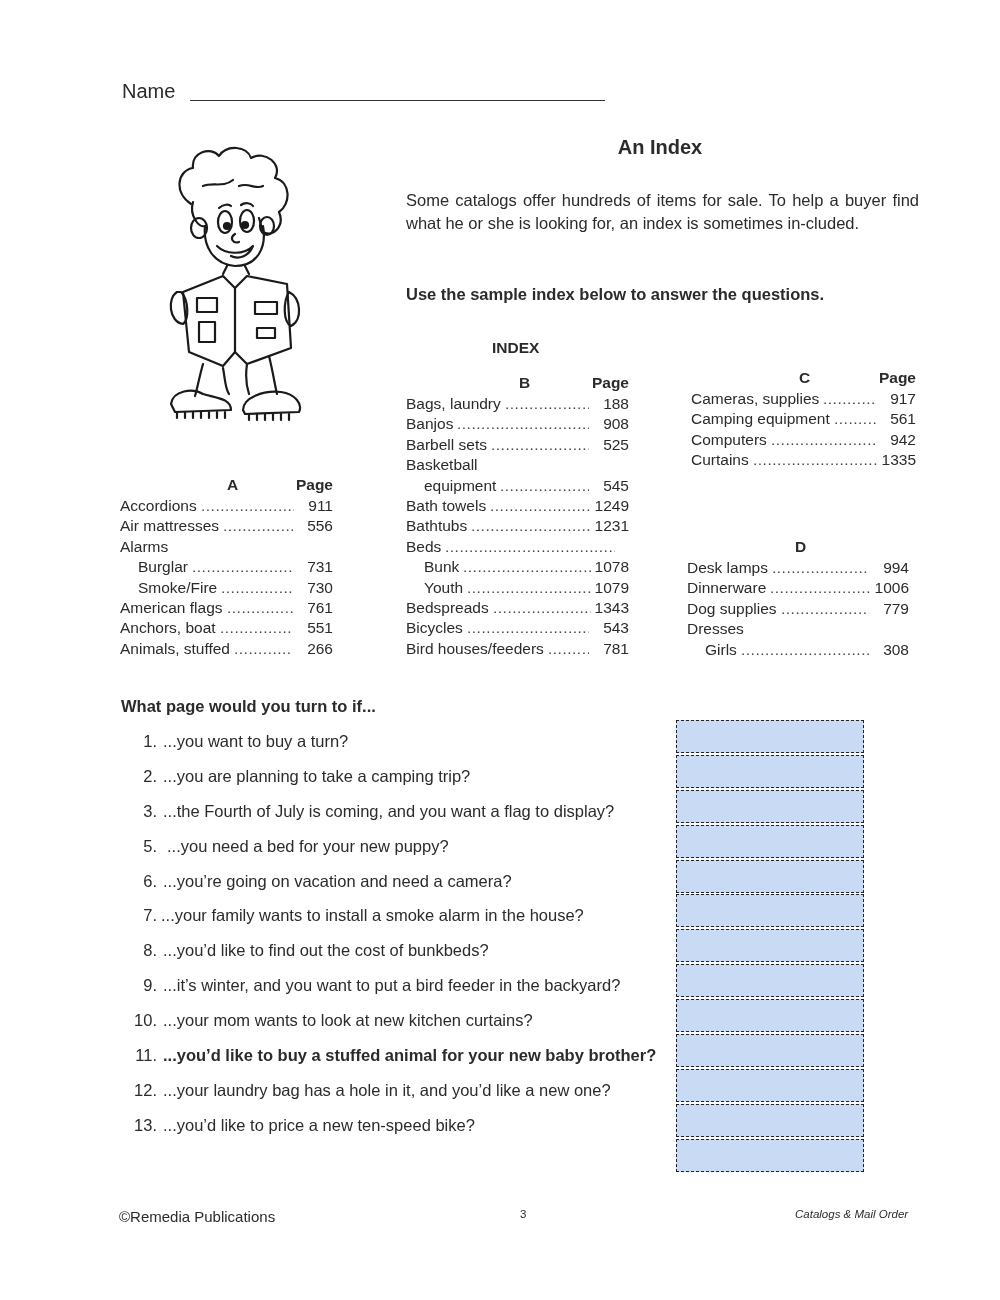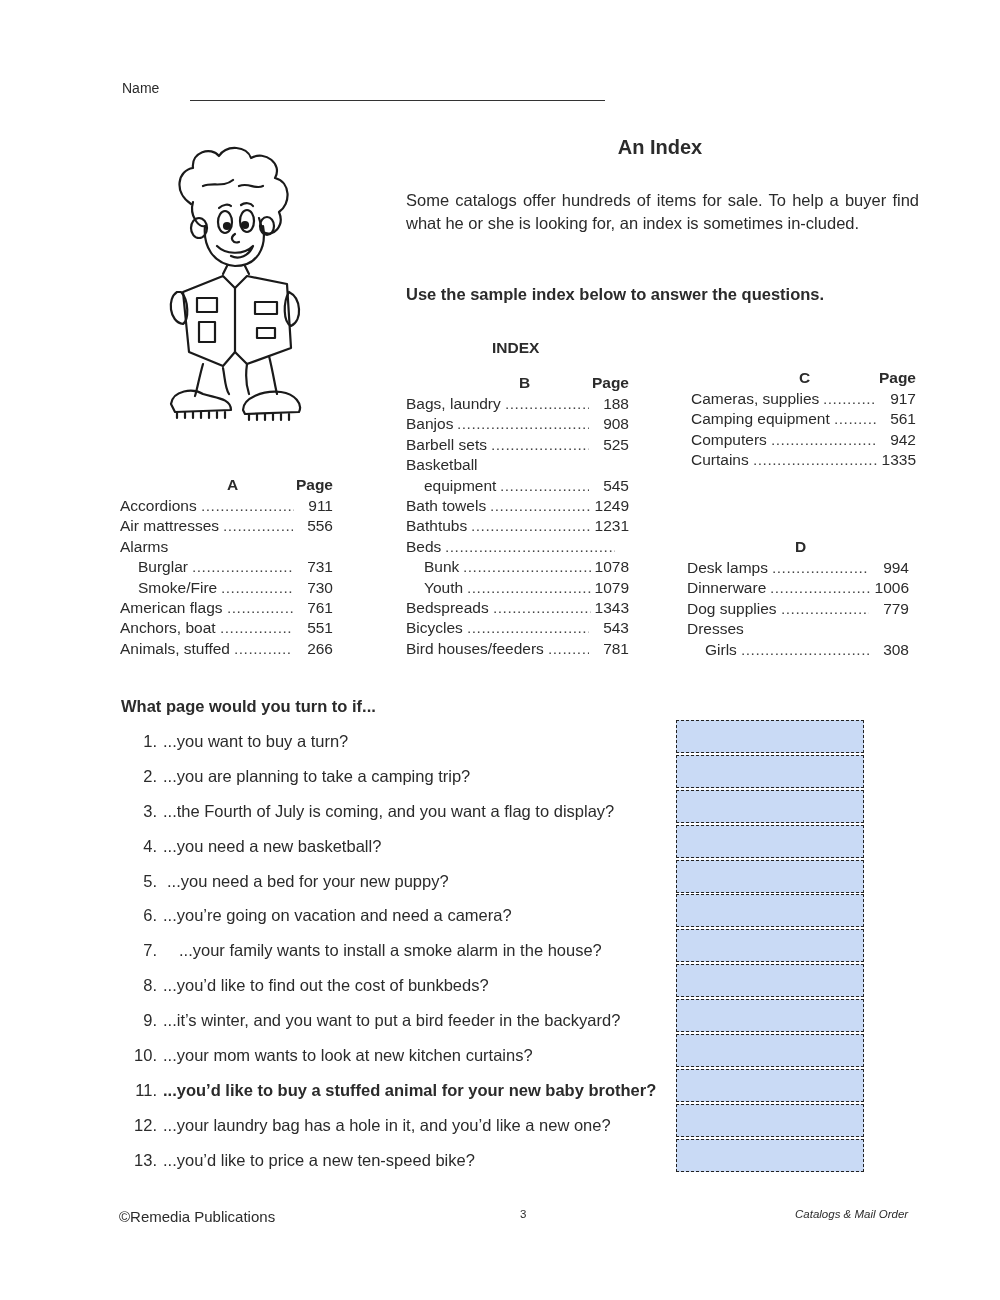--- a/index.html
+++ b/index.html
@@ -1,19 +1,19 @@
 <!DOCTYPE html>
 <html><head>
 <meta charset="utf-8">
 <style>
   html, body { margin:0; padding:0; }
   body { width:1000px; height:1300px; background:#ffffff; position:relative; overflow:hidden;
          font-family:"Liberation Sans", sans-serif; color:#2b2b2b; }
   .abs { position:absolute; }
-  .name-label { left:122px; top:80px; font-size:14px; }
+  .name-label { left:122px; top:80px; font-size:20px; }
   .name-line { left:190px; top:100px; width:415px; height:0; border-top:1.5px solid #333; }
   .title { left:560px; top:136px; width:200px; text-align:center; font-size:20px; font-weight:bold; }
   .intro { left:406px; top:189px; width:513px; font-size:16.5px; line-height:22.5px; text-align:justify; }
   .instr { left:406px; top:285px; font-size:16.5px; font-weight:bold; }
   .index-title { left:492px; top:339px; font-size:15.5px; font-weight:bold; }
   .mascot { left:163px; top:142px; width:145px; height:280px; }
   .col { position:absolute; font-size:15.5px; }
   .col .hdr { position:relative; height:20px; font-weight:bold; }
   .col .hdr .letter { position:absolute; }
   .col .hdr .pg { position:absolute; right:0; }
@@ -261,24 +261,23 @@
         <span class="dots" style="left: 54px; width: 128px;">................................................................................</span>
       </div>
     </div>
 </div>
 
 <div class="abs q-heading">What page would you turn to if...</div>
 <div class="abs questions">
     <div class="q"><span class="qn">1.</span><span style="margin-left: 6px;">...you want to buy a turn?</span></div>
     <div class="q"><span class="qn">2.</span><span style="margin-left: 6px;">...you are planning to take a camping trip?</span></div>
     <div class="q"><span class="qn">3.</span><span style="margin-left: 6px;">...the Fourth of July is coming, and you want a flag to display?</span></div>
-    <div class="q"><span class="qn">4.</span><span style="margin-left: 6px;">...you need a new basketball?</span></div>
     <div class="q"><span class="qn">5.</span><span style="margin-left: 10px;">...you need a bed for your new puppy?</span></div>
     <div class="q"><span class="qn">6.</span><span style="margin-left: 6px;">...you’re going on vacation and need a camera?</span></div>
-    <div class="q"><span class="qn">7.</span><span style="margin-left: 22px;">...your family wants to install a smoke alarm in the house?</span></div>
+    <div class="q"><span class="qn">7.</span><span style="margin-left: 4px;">...your family wants to install a smoke alarm in the house?</span></div>
     <div class="q"><span class="qn">8.</span><span style="margin-left: 6px;">...you’d like to find out the cost of bunkbeds?</span></div>
     <div class="q"><span class="qn">9.</span><span style="margin-left: 6px;">...it’s winter, and you want to put a bird feeder in the backyard?</span></div>
     <div class="q"><span class="qn">10.</span><span style="margin-left: 6px;">...your mom wants to look at new kitchen curtains?</span></div>
     <div class="q"><span class="qn">11.</span><span style="margin-left: 6px; font-weight: bold;">...you’d like to buy a stuffed animal for your new baby brother?</span></div>
     <div class="q"><span class="qn">12.</span><span style="margin-left: 6px;">...your laundry bag has a hole in it, and you’d like a new one?</span></div>
     <div class="q"><span class="qn">13.</span><span style="margin-left: 6px;">...you’d like to price a new ten-speed bike?</span></div>
   </div>
 <div class="abs boxes">
     <div class="box"></div>
     <div class="box"></div>

